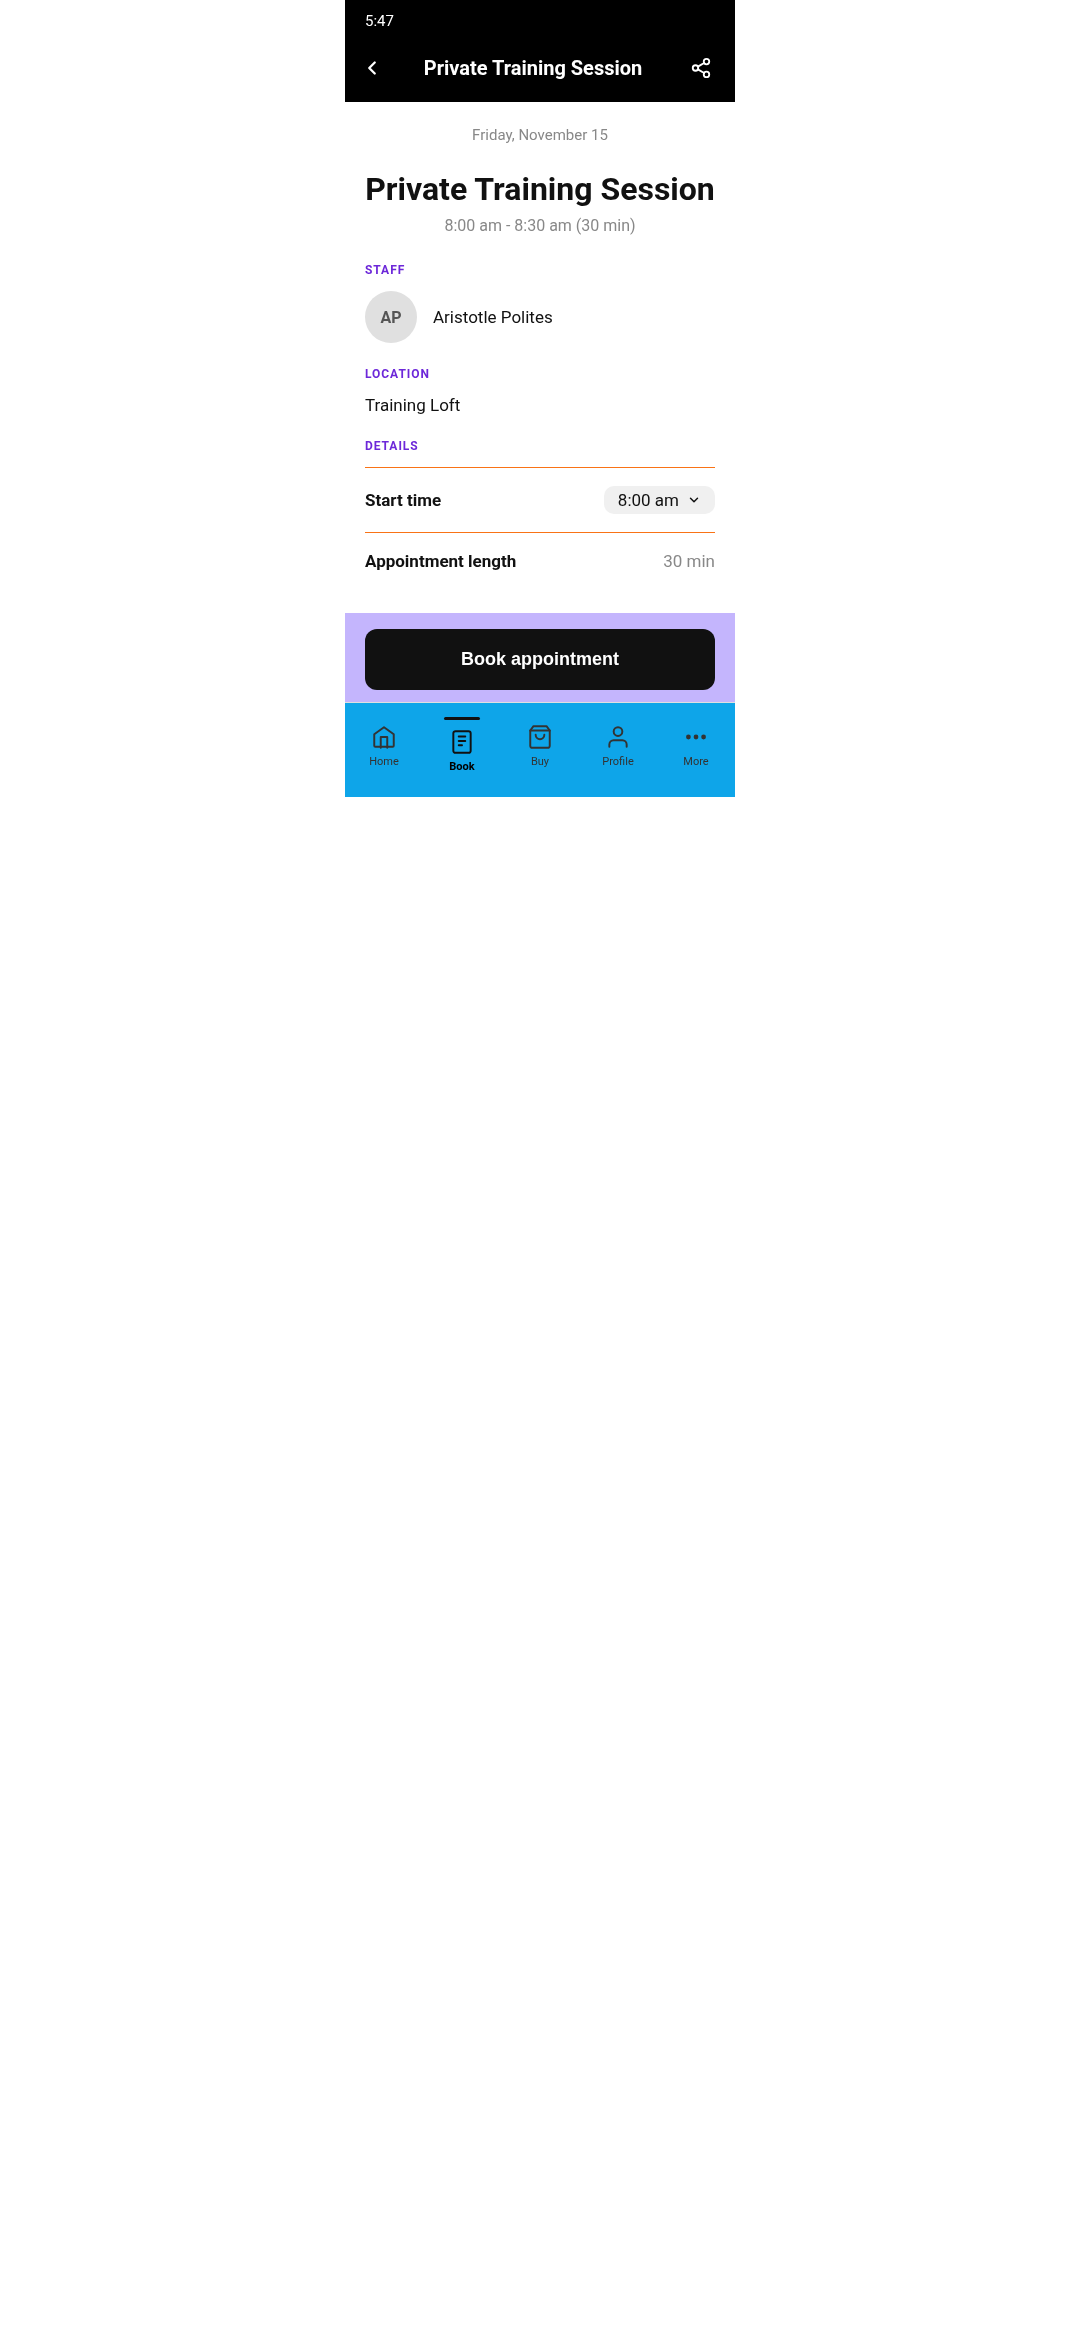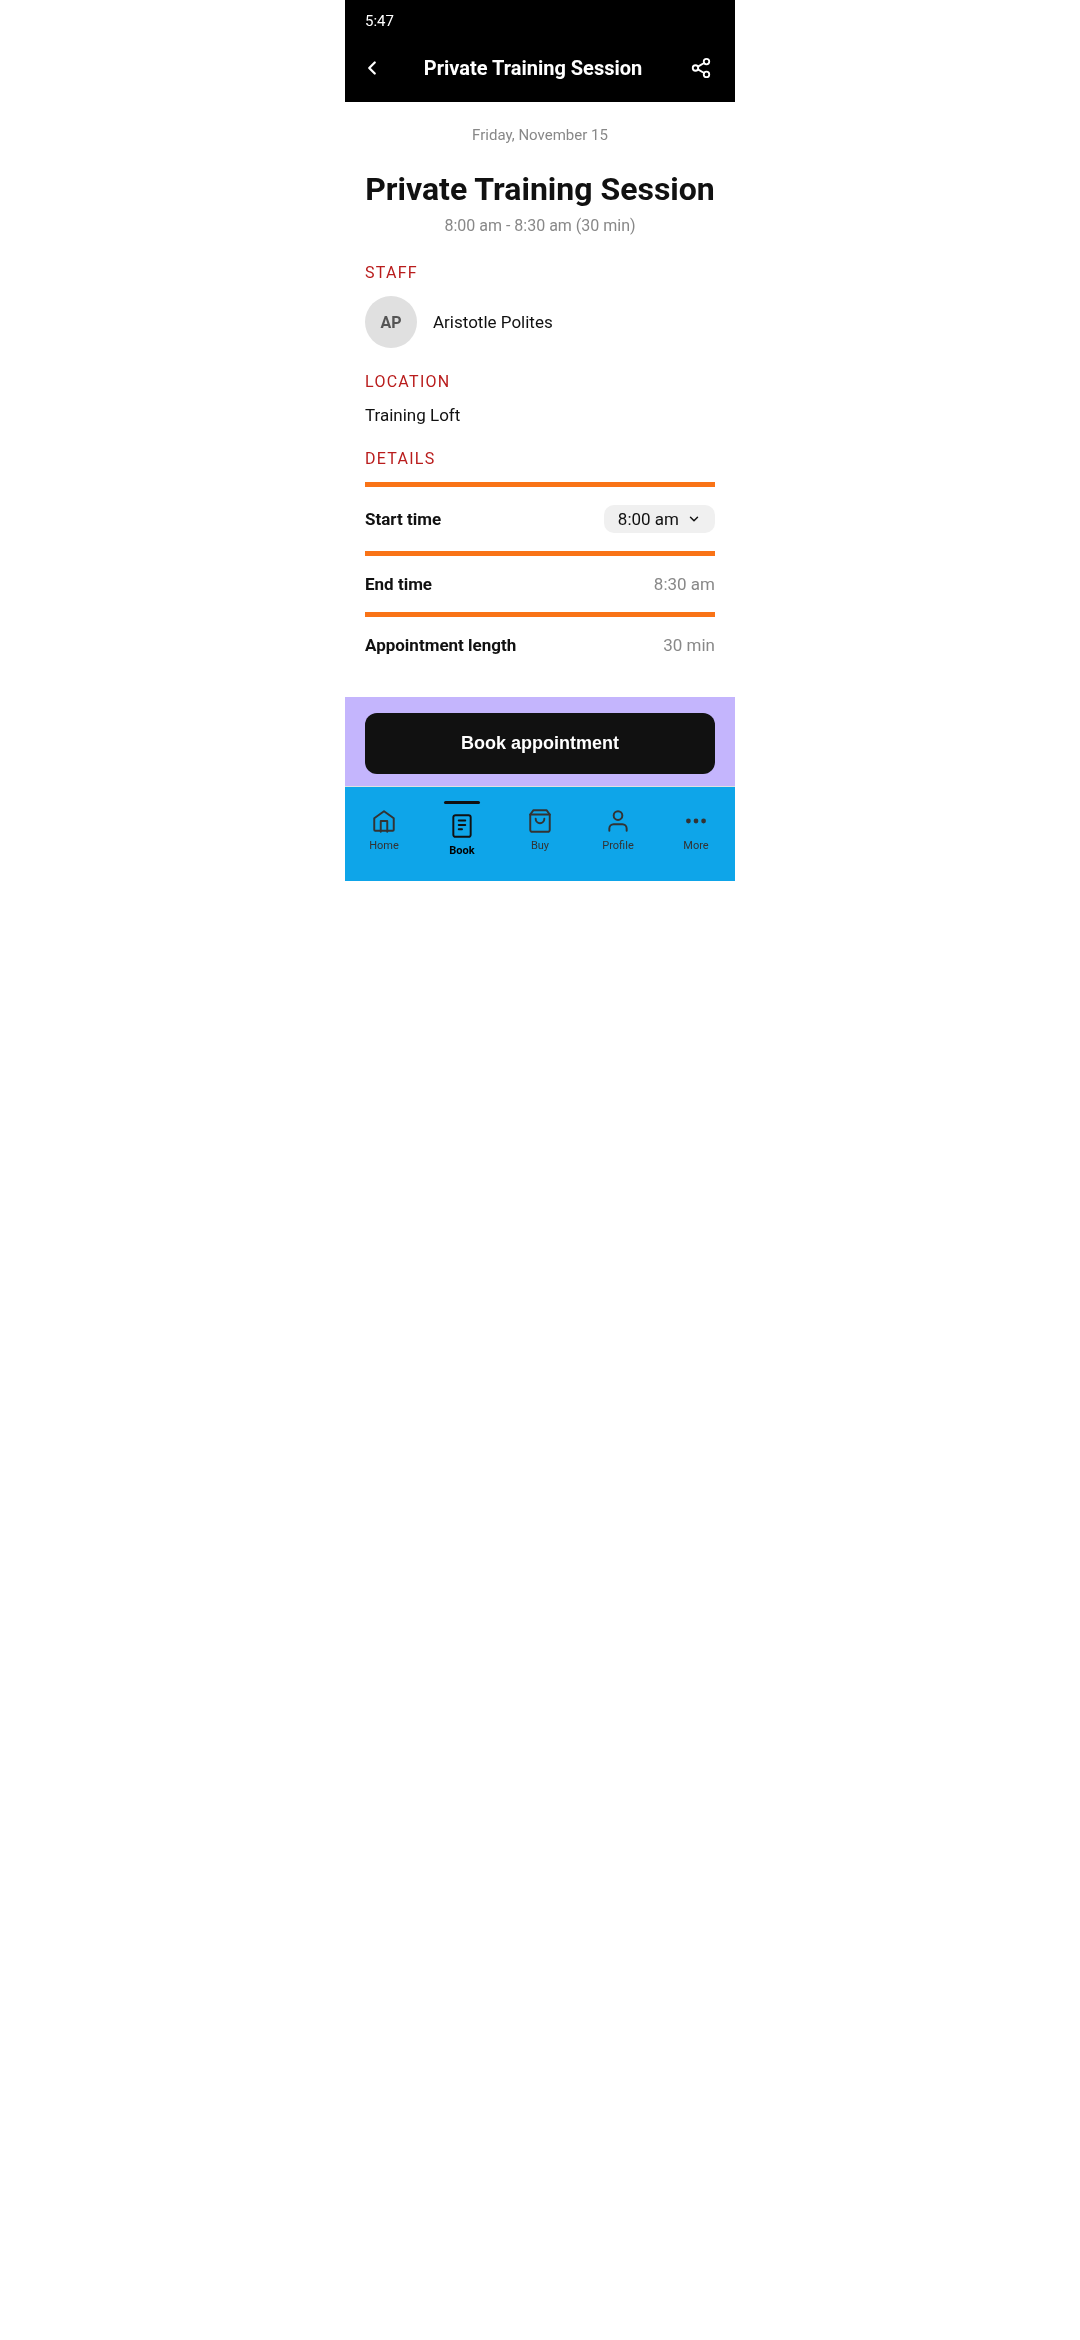--- a/index.html
+++ b/index.html
@@ -87,23 +87,23 @@
 
     .event-time {
       text-align: center;
       color: #888;
       font-size: 16px;
       margin-bottom: 28px;
     }
 
     
     .section-label {
-      font-size: 16px;
-      font-weight: 400;
-      color: #b91c1c;
+      font-size: 12px;
+      font-weight: 700;
+      color: #6d28d9;
       letter-spacing: 0.08em;
       text-transform: uppercase;
       margin-bottom: 14px;
     }
 
     .section {
       margin-bottom: 24px;
     }
 
     
@@ -137,21 +137,21 @@
       font-size: 17px;
       color: #111;
     }
 
     
     .details-row {
       display: flex;
       align-items: center;
       justify-content: space-between;
       padding: 18px 0;
-      border-top: 5px solid #f97316;
+      border-top: 1px solid #f97316;
     }
 
     .details-label {
       font-size: 17px;
       font-weight: 700;
       color: #111;
     }
 
     .details-value {
       font-size: 17px;
@@ -302,24 +302,20 @@
     <div class="details-row">
       <span class="details-label">Start time</span>
       <div class="details-value-dropdown">
         <span>8:00 am</span>
         <svg class="chevron-down" viewBox="0 0 24 24" fill="none" stroke="#111" stroke-width="2.5" stroke-linecap="round" stroke-linejoin="round">
           <polyline points="6 9 12 15 18 9"></polyline>
         </svg>
       </div>
     </div>
 
-    <div class="details-row">
-      <span class="details-label">End time</span>
-      <span class="details-value">8:30 am</span>
-    </div>
 
     <div class="details-row">
       <span class="details-label">Appointment length</span>
       <span class="details-value">30 min</span>
     </div>
   </div>
 
 </div>
 
 <div class="book-btn-wrapper">

